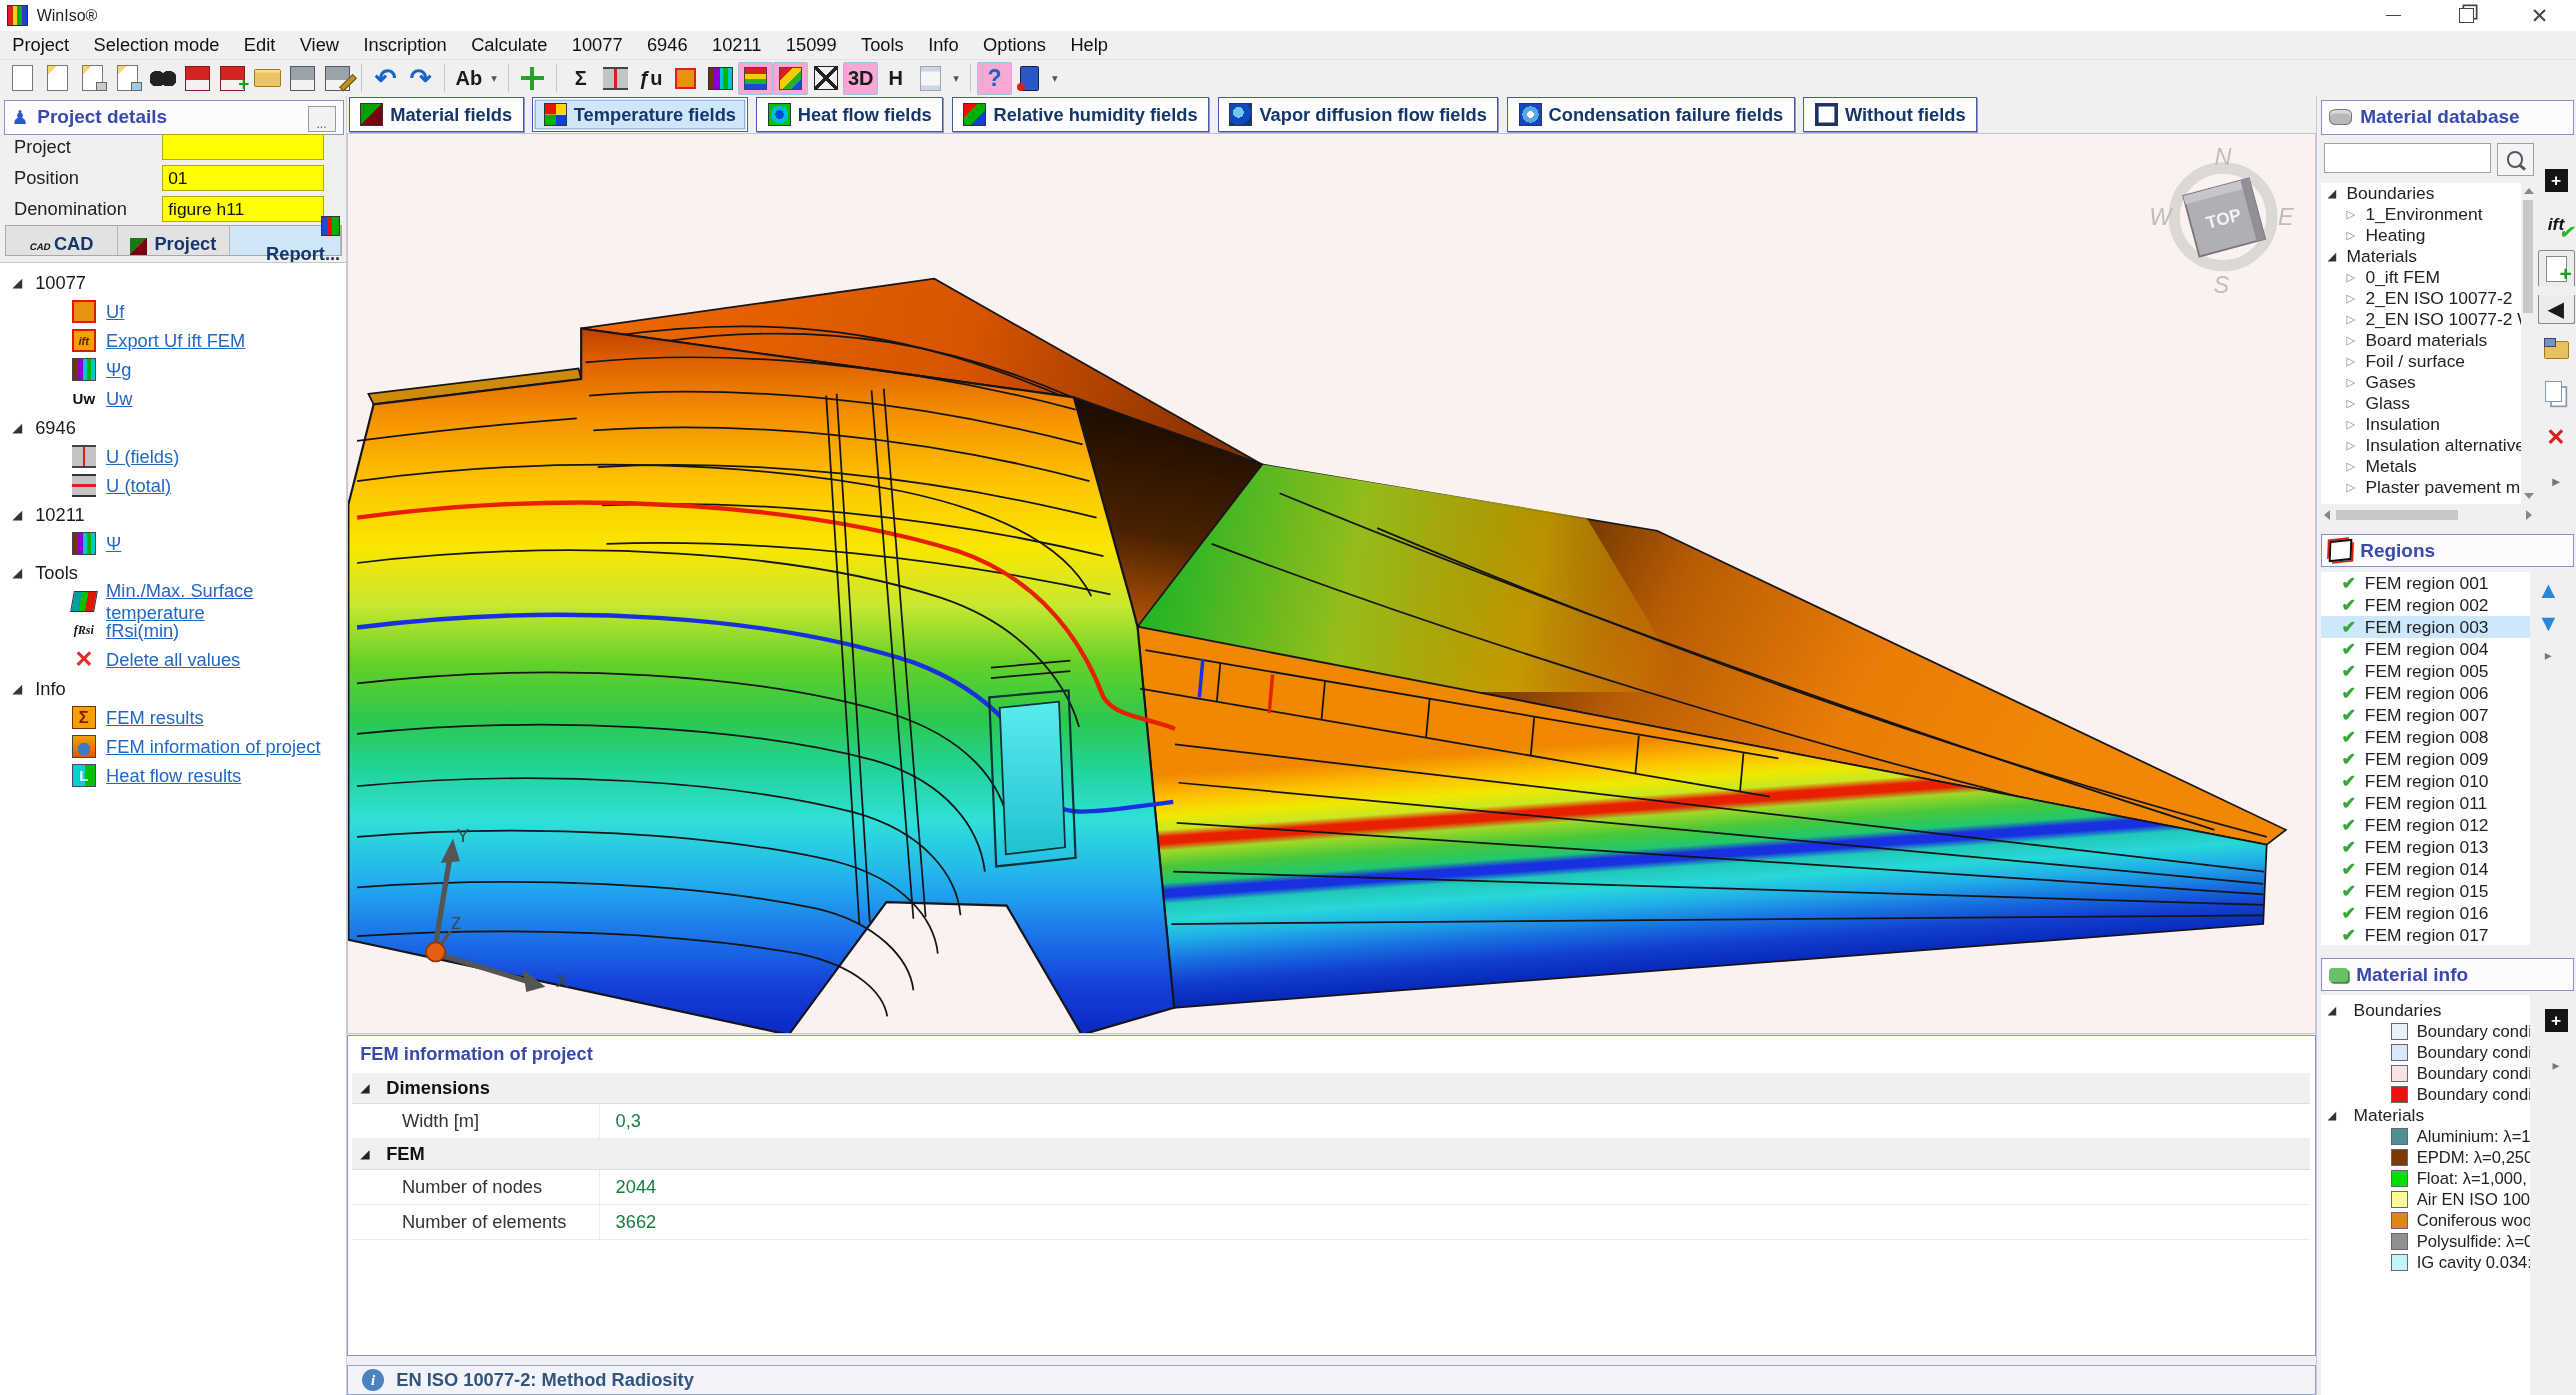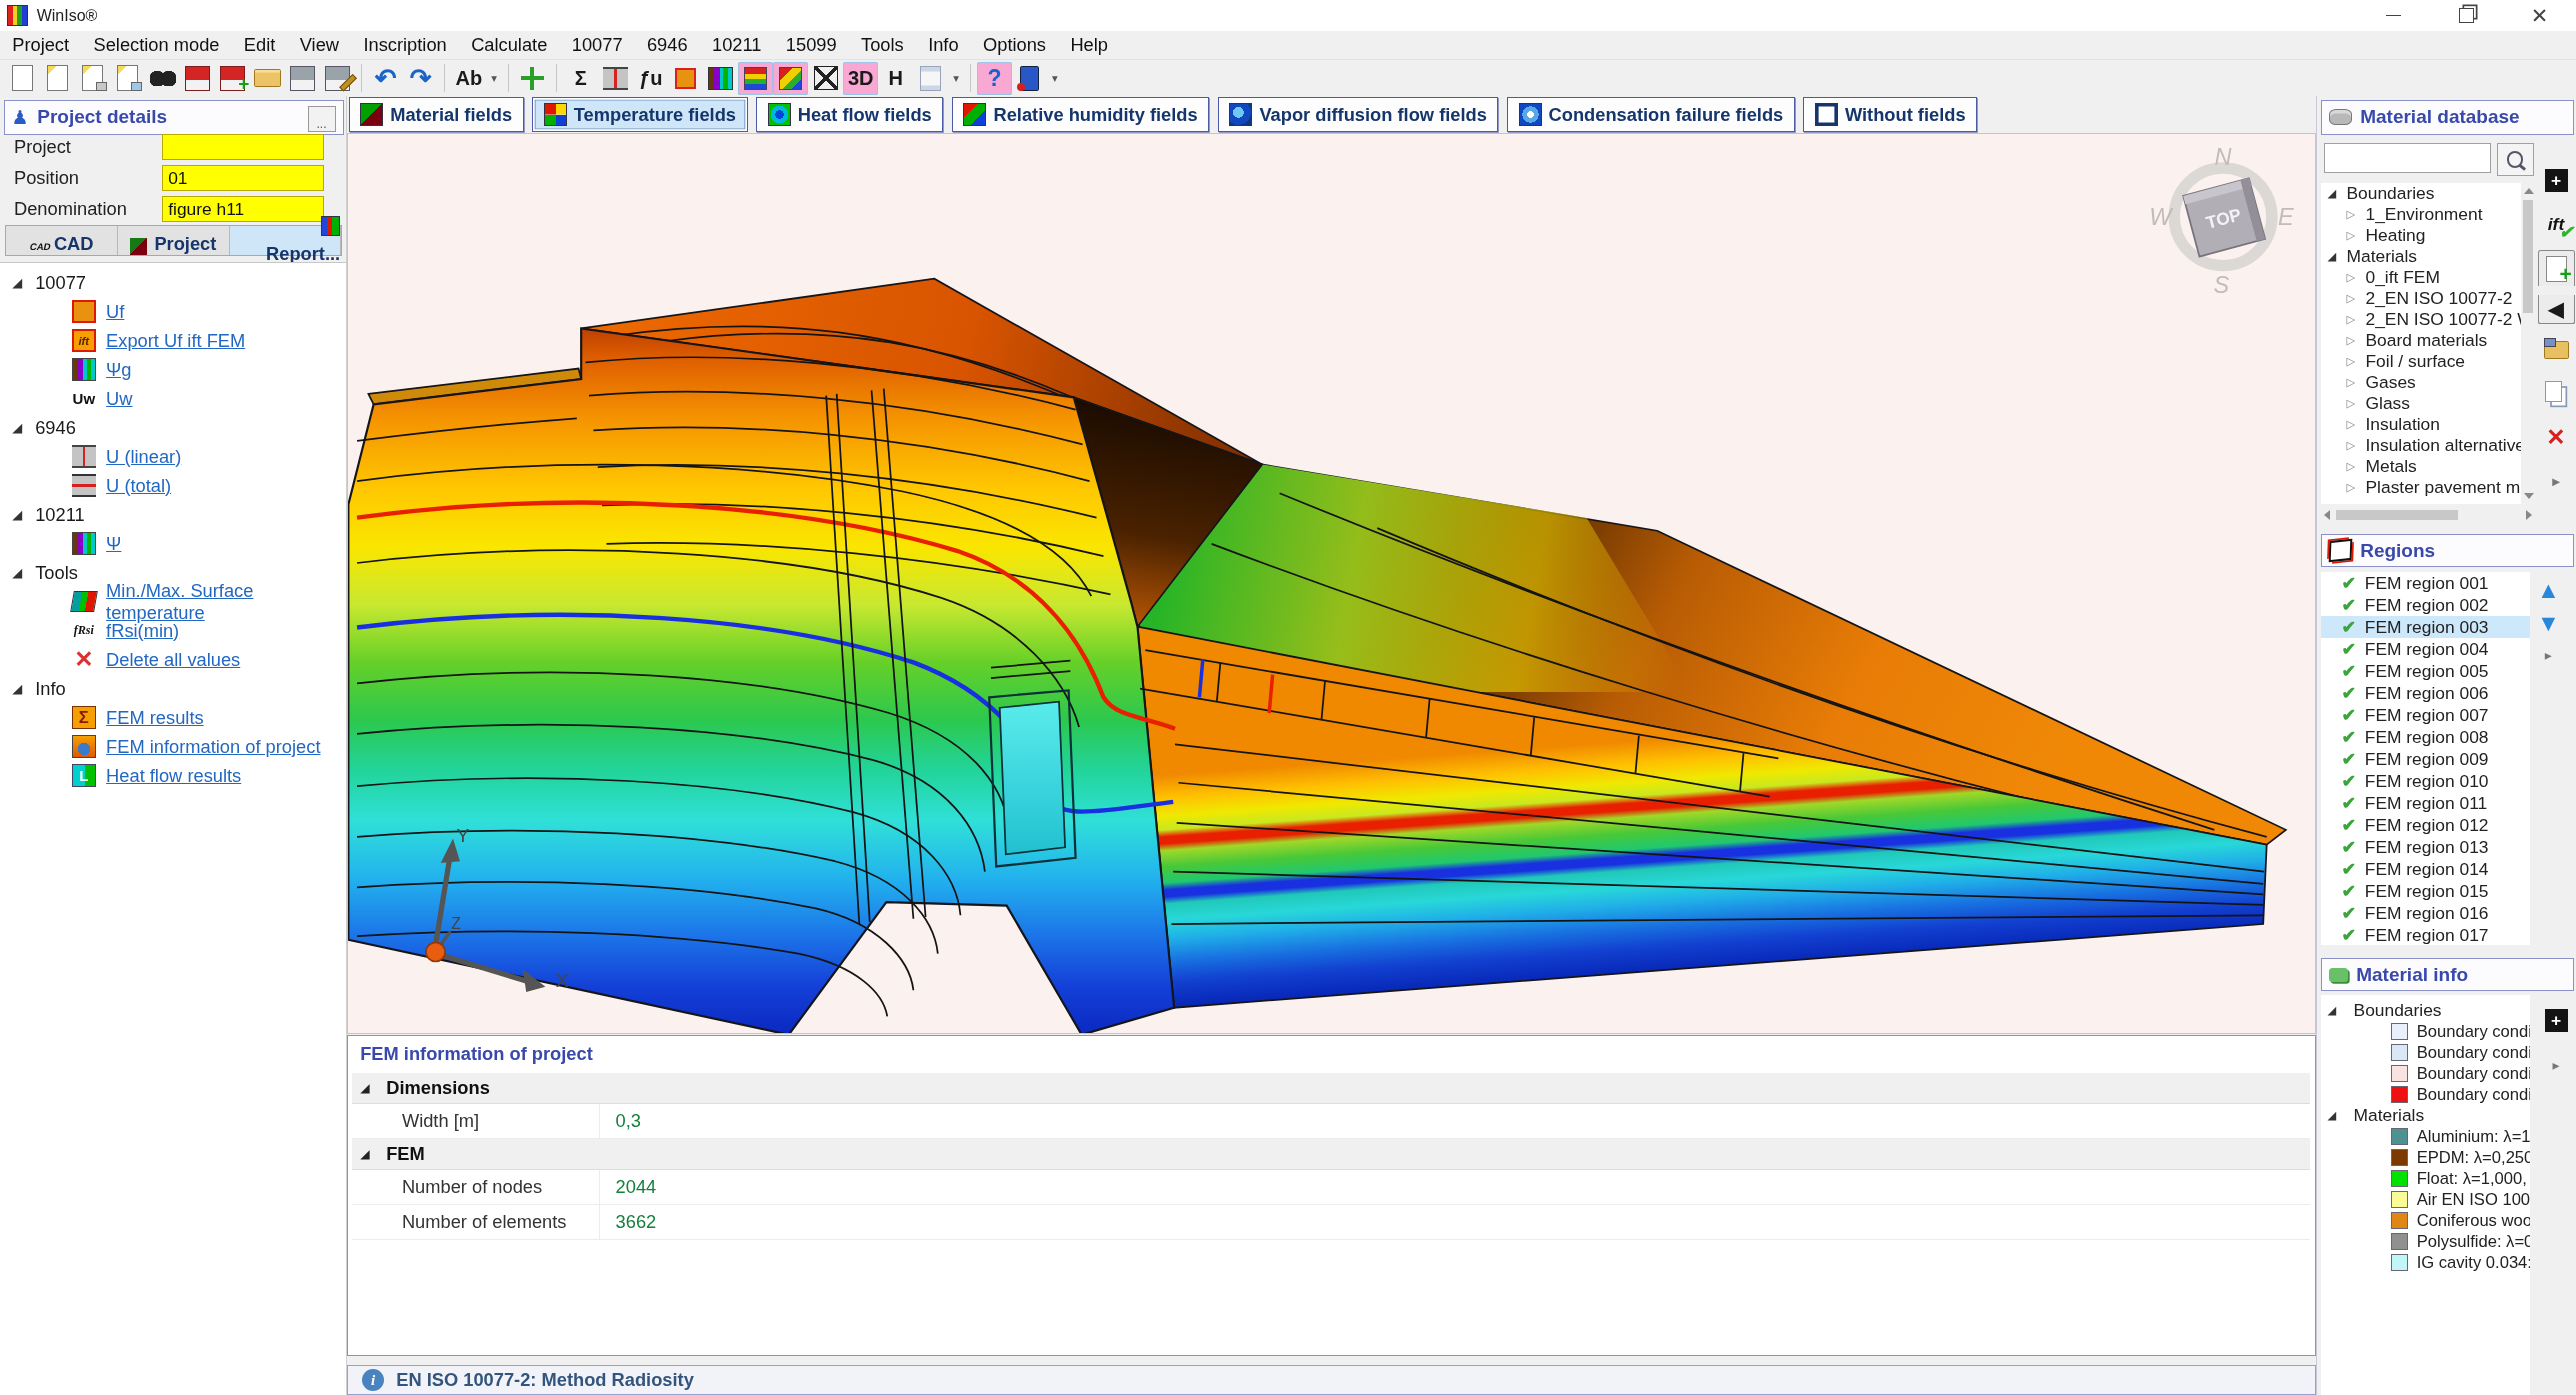--- a/index.html
+++ b/index.html
@@ -362,21 +362,21 @@
 
         <div class="nt-row nt-parent">
           <span class="nt-exp">◢</span>
           <span class="nt-sp"></span>
           <span class="nt-label">6946</span>
         </div>
 
         <div class="nt-row nt-child">
           <span class="nt-exp"></span>
           <span class="ico ico-ulin"></span>
-          <span class="nt-label">U (linear)</span>
+          <span class="nt-label">U (fields)</span>
         </div>
 
         <div class="nt-row nt-child">
           <span class="nt-exp"></span>
           <span class="ico ico-utot"></span>
           <span class="nt-label">U (total)</span>
         </div>
 
         <div class="nt-row nt-parent">
           <span class="nt-exp">◢</span>

